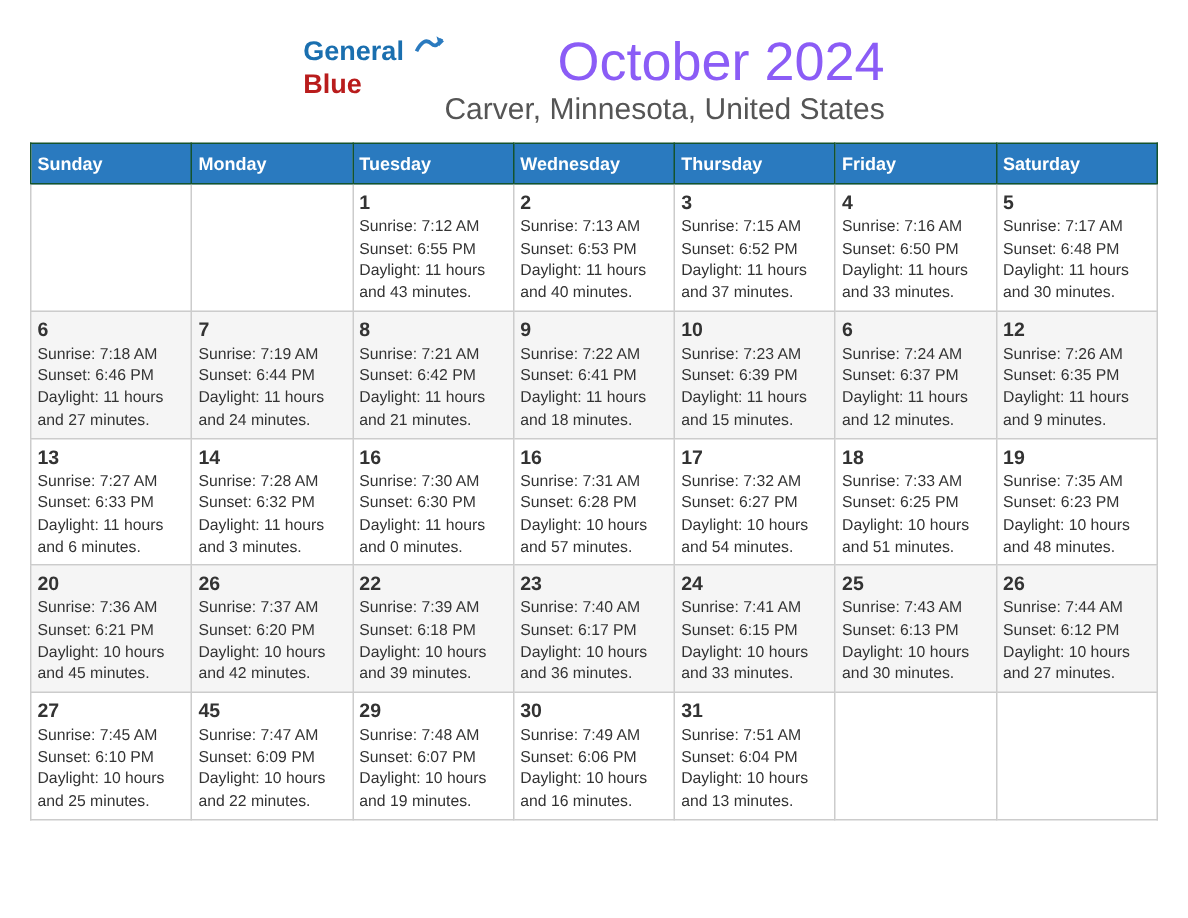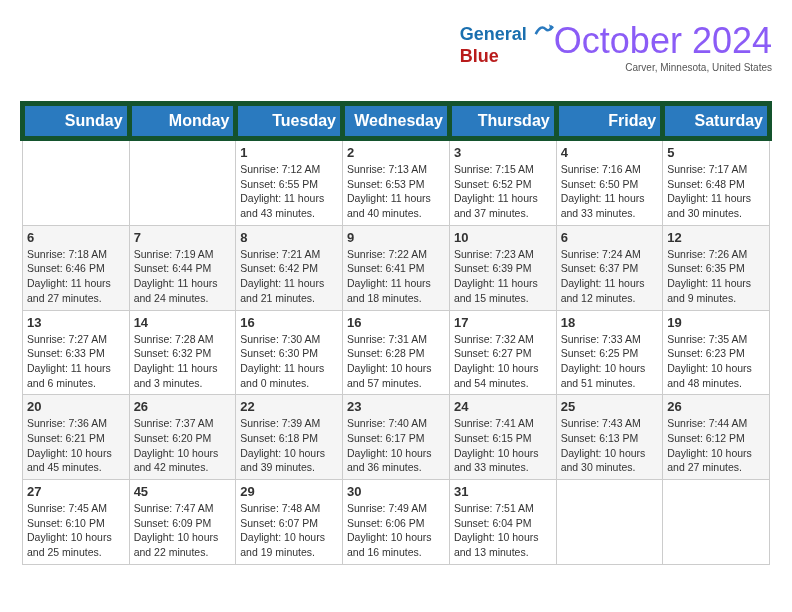--- a/index.html
+++ b/index.html
@@ -5,23 +5,23 @@
     * { box-sizing: border-box; margin: 0; padding: 0; }
     body {
       font-family: Arial, sans-serif;
       background: #fff;
       width: 792px;
       min-height: 612px;
       padding: 20px;
     }
     .header {
       display: flex;
-      justify-content: flex-end;
+      justify-content: center;
       align-items: flex-start;
-      margin-bottom: 28px;
+      margin-bottom: 10px;
     }
     .logo {
       display: flex;
       align-items: center;
     }
     .logo-text {
       font-size: 18px;
       font-weight: bold;
       color: #333;
       line-height: 1.2;
@@ -36,35 +36,35 @@
     }
     .title-block {
       text-align: right;
     }
     .month-title {
       font-size: 36px;
       font-weight: normal;
       color: #8b5cf6;
     }
     .location {
-      font-size: 10px;
+      font-size: 20px;
       color: #555;
     }
     table {
       width: 100%;
       border-collapse: collapse;
       font-size: 11px;
     }
     thead tr th {
       background-color: #2a7abf;
       color: #fff;
       padding: 6px 4px;
-      text-align: right;
-      font-size: 16px;
-      border: 5px solid #14532d;
+      text-align: left;
+      font-size: 12px;
+      border: 1px solid #14532d;
     }
     tbody tr td {
       border: 1px solid #ccc;
       vertical-align: top;
       padding: 4px;
       width: 107px;
       min-height: 80px;
       background: #fff;
     }
     tbody tr:nth-child(even) td {

